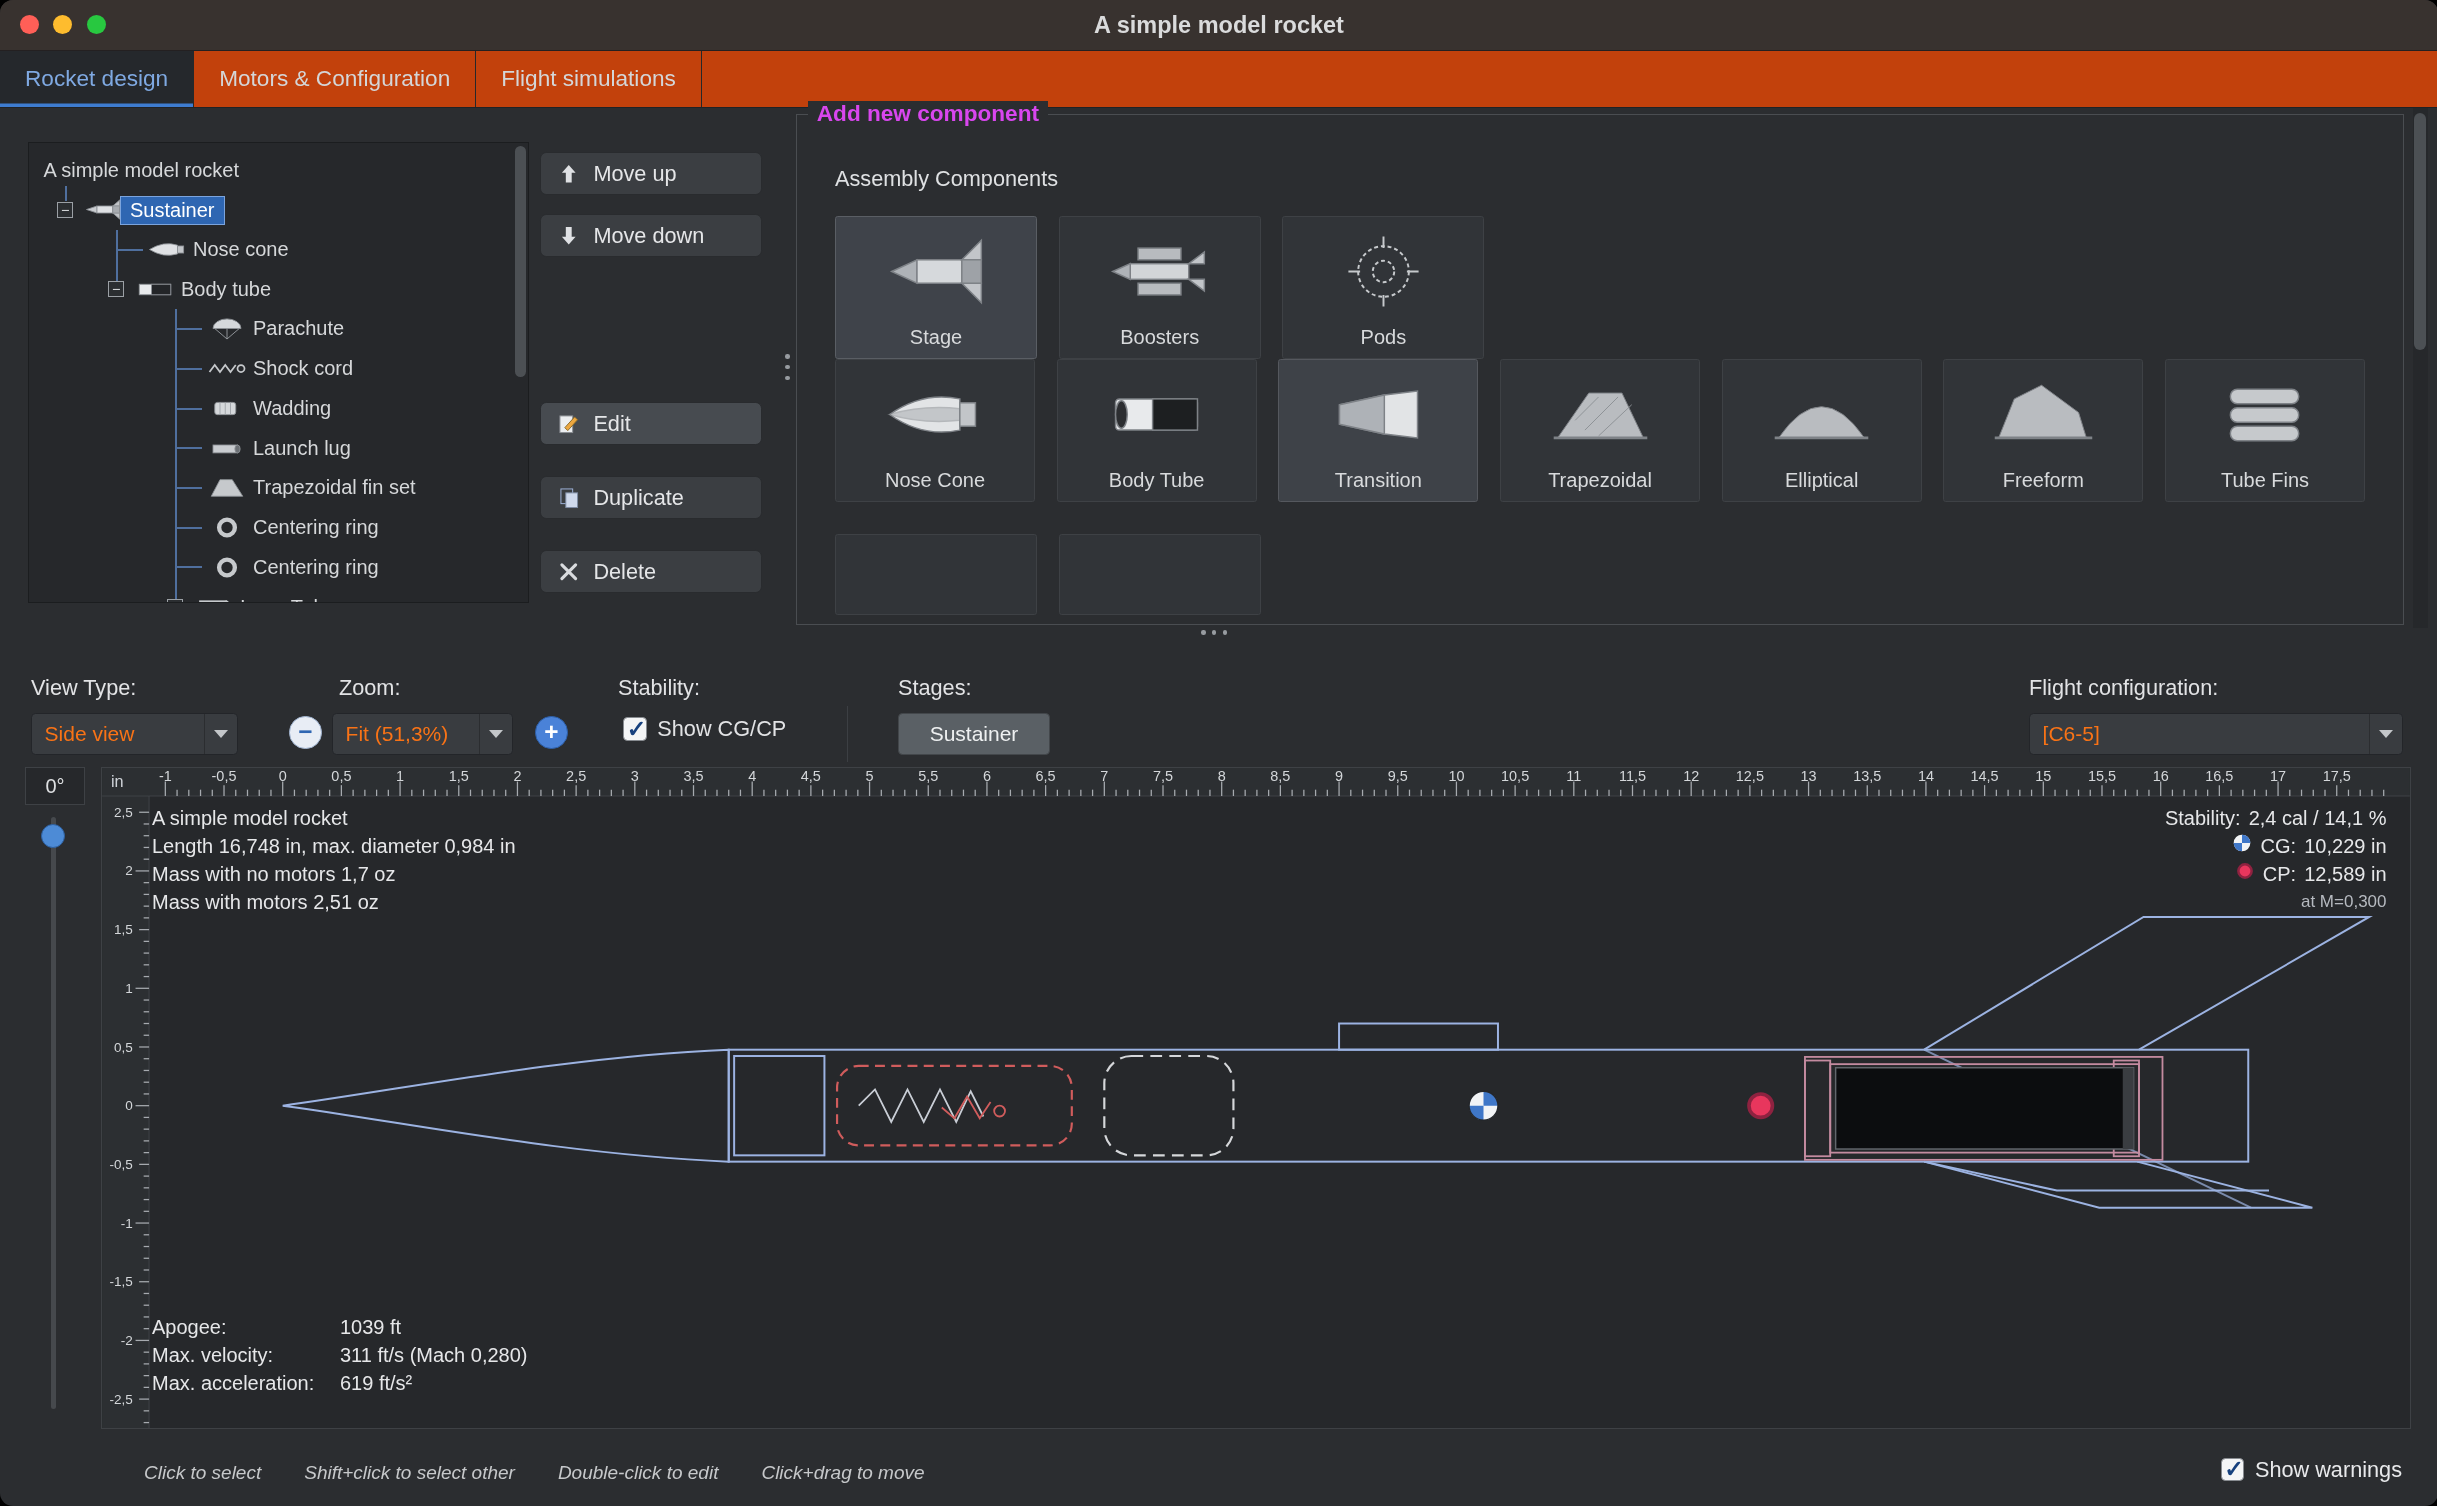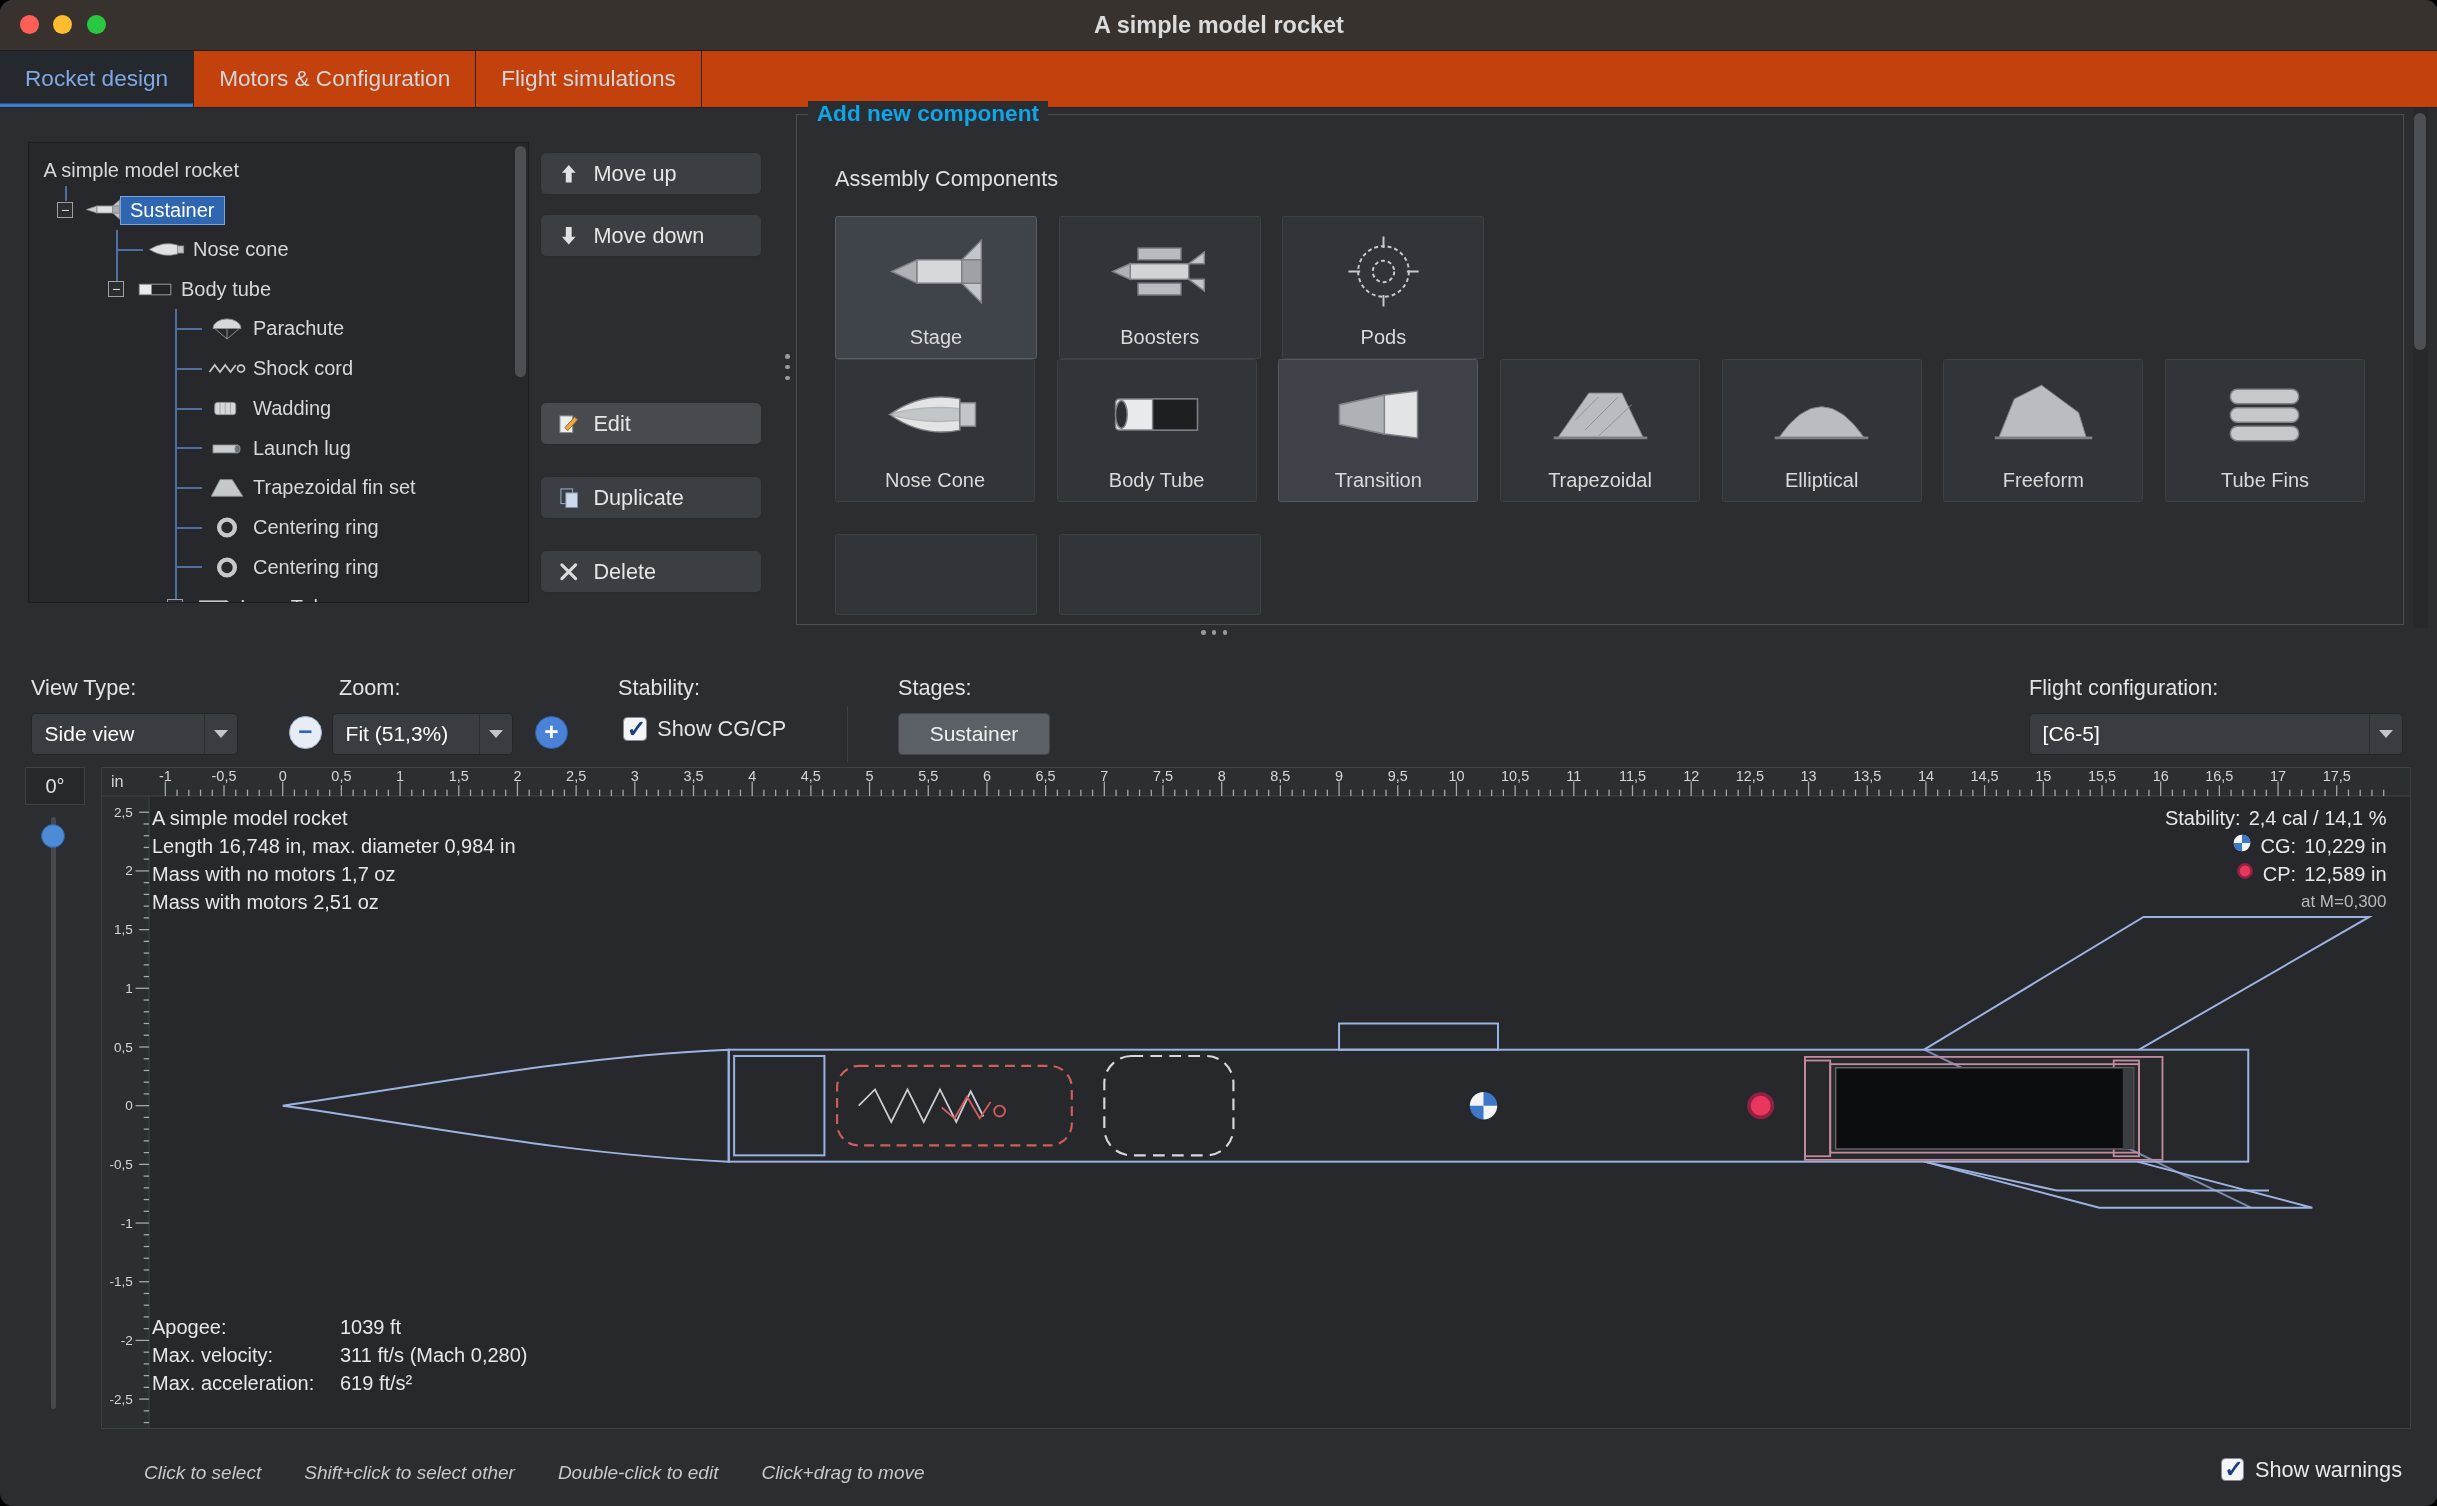--- a/index.html
+++ b/index.html
@@ -33,21 +33,21 @@
 
   
   #actions{position:absolute;left:540px;top:0;width:222px;height:506px;}
   .action-btn{position:absolute;left:0;width:222px;height:43px;background:#3b3e42;border:0.9px solid #292b2e;border-radius:6.3px;display:flex;align-items:center;gap:12.6px;padding:0 16.3px;box-sizing:border-box;color:#e5e6e8;font-size:21.7px;}
   .action-btn.hl{background:#474b50;}
   .btn-icon{width:23.5px;height:23.5px;display:inline-block;}
   .btn-icon svg{width:23.5px;height:23.5px;display:block;}
 
   
   #add-panel{position:absolute;left:796px;top:6.3px;width:1608px;height:511px;border:0.9px solid #4a4d51;box-sizing:border-box;}
-  #add-title{position:absolute;top:-14.4px;left:10.8px;background:#2b2d30;padding:0 9px;font-size:22.6px;font-weight:bold;color:#0ea5e9;}
+  #add-title{position:absolute;top:-14.4px;left:10.8px;background:#2b2d30;padding:0 9px;font-size:22.6px;font-weight:bold;color:#d946ef;}
   #add-sections{padding:51px 38px 0 38px;overflow:hidden;height:450px;}
   .section-title{font-size:21.7px;color:#dfe1e3;margin-bottom:23.5px;}
   .card-row{display:flex;gap:21.7px;}
   .card-row + .section-title{margin-top:36px;margin-bottom:12.6px;}
   .card-row.partial{margin-top:32.5px;}
   .card{width:202px;height:143px;background:#313438;border:0.9px solid #3e4145;border-radius:2.7px;display:flex;flex-direction:column;align-items:center;justify-content:flex-start;padding-bottom:9px;box-sizing:border-box;}
   .card.selected{background:#3f434a;border-color:#5a5e64;}
   .card.highlighted{background:#3e4248;border-color:#55585e;}
   .card.partial{height:81px;}
   .card-icon{flex:1;display:flex;align-items:center;justify-content:center;width:100%;}
@@ -57,21 +57,21 @@
   
   #splitter-v{position:absolute;left:785px;top:246px;display:flex;flex-direction:column;gap:6.3px;}
   #splitter-h{position:absolute;left:1201px;top:522px;display:flex;gap:6.3px;}
   .dot{width:4.5px;height:4.5px;border-radius:50%;background:#979ba0;}
   #win-scroll{position:absolute;left:2413px;top:0;width:15.3px;height:520px;background:#26282b;}
   #win-thumb{position:absolute;left:2414px;top:4.5px;width:11.7px;height:237px;background:#4c5054;border-radius:6.3px;}
 
   
   #toolbar{position:absolute;left:0;top:556px;width:2438px;height:101px;}
   .tb-label{position:absolute;top:10.8px;font-size:21.7px;color:#e2e3e5;white-space:nowrap;}
-  .select{position:absolute;top:49px;height:42px;background:#393c40;border:0.9px solid #232529;border-radius:4.5px;display:flex;align-items:center;padding-left:12.6px;color:#ffffff;font-size:21px;box-sizing:border-box;}
+  .select{position:absolute;top:49px;height:42px;background:#393c40;border:0.9px solid #232529;border-radius:4.5px;display:flex;align-items:center;padding-left:12.6px;color:#f97316;font-size:21px;box-sizing:border-box;}
   .sel-arrow{margin-left:auto;width:32.5px;height:100%;display:flex;align-items:center;justify-content:center;border-left:0.9px solid #2b2d30;}
   .tri{width:0;height:0;border-left:7.2px solid transparent;border-right:7.2px solid transparent;border-top:8.1px solid #c3c6c9;}
   .round-btn{position:absolute;top:52px;width:32.5px;height:32.5px;border-radius:50%;display:flex;align-items:center;justify-content:center;font-size:24.4px;font-weight:bold;box-sizing:border-box;}
   .round-btn.minus{background:#e8edf5;color:#2f66b2;border:1.8px solid #9fb3d0;left:289px;}
   .round-btn.plus{background:#4a82d8;color:#fff;border:1.8px solid #2d5fa8;left:535px;}
   .checkbox{width:23.5px;height:23.5px;background:#f4f5f6;border:0.9px solid #878b90;border-radius:4.5px;position:relative;box-sizing:border-box;}
   .checkbox.checked::after{content:"\2713";position:absolute;left:2.7px;top:-3.6px;font-size:23.5px;font-weight:bold;color:#17417e;}
   .check-row{position:absolute;display:flex;align-items:center;gap:10.8px;}
   .check-label{font-size:21.7px;color:#e2e3e5;}
   .tb-divider{position:absolute;left:847px;top:42px;width:0.9px;height:56px;background:#3c3f43;}

